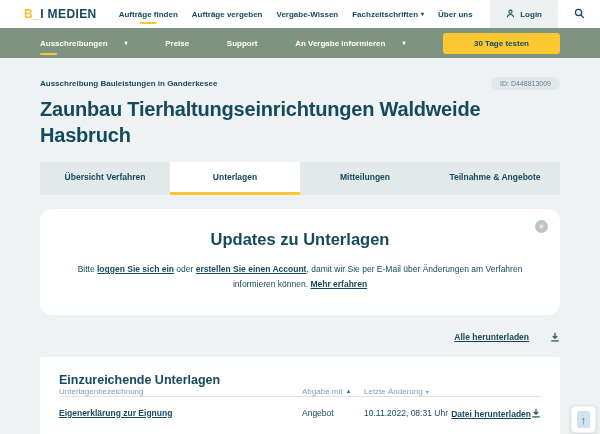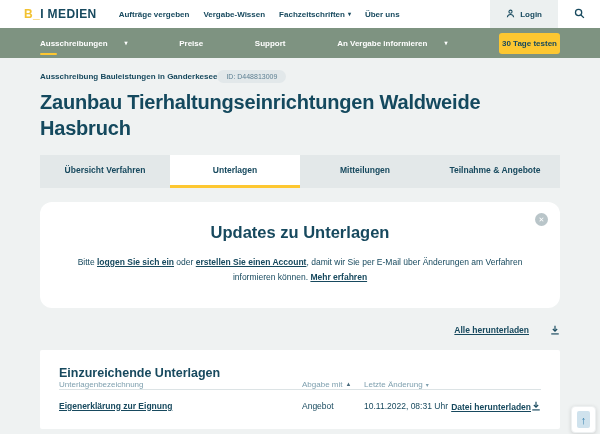--- a/index.html
+++ b/index.html
@@ -49,26 +49,26 @@
     display:flex; align-items:center; gap:17px; cursor:pointer; white-space:nowrap;
     height:100%;
   }
   .subnav-item.active::after {
     content:""; position:absolute; bottom:3px; left:0;
     width:17px; height:2px; background:#fdc731; border-radius:1px;
   }
   .cta-button {
     background:#fdc731; color:#17495e; border:none;
     font-family:inherit; font-size:8px; font-weight:bold;
-    padding:6px 3px; border-radius:3px; cursor:pointer;
+    padding:6px 31px; border-radius:3px; cursor:pointer;
   }
 
   
   .content { padding:0 40px; }
-  .breadcrumb-row { display:flex; align-items:center; margin-top:12px; }
+  .breadcrumb-row { display:flex; justify-content:space-between; align-items:center; margin-top:19px; }
   .breadcrumb { font-size:8px; font-weight:bold; color:#17495e; cursor:pointer; }
   .id-badge {
     font-size:7px; color:#5e8093; background:#e2e8ea;
     padding:3px 9px; border-radius:9px; white-space:nowrap;
   }
   .page-title {
     margin-top:6px; font-size:20px; line-height:1.3; font-weight:bold;
     color:#14495e; max-width:480px; letter-spacing:-.2px;
   }
 
@@ -139,20 +139,23 @@
     border-radius:2px;
   }
 </style>
 </head>
 <body>
 
 <header class="top-header">
   <div class="logo"><span class="logo-yellow">B_</span><span class="logo-dark">I MEDIEN</span></div>
 
   <nav class="main-nav">
+    <div class="nav-item active">
+        <span>Aufträge finden</span>
+      </div>
     <div class="nav-item">
         <span>Aufträge vergeben</span>
       </div>
     <div class="nav-item">
         <span>Vergabe-Wissen</span>
       </div>
     <div class="nav-item">
         <span>Fachzeitschriften</span>
         <span class="caret">▾</span>
       </div>

